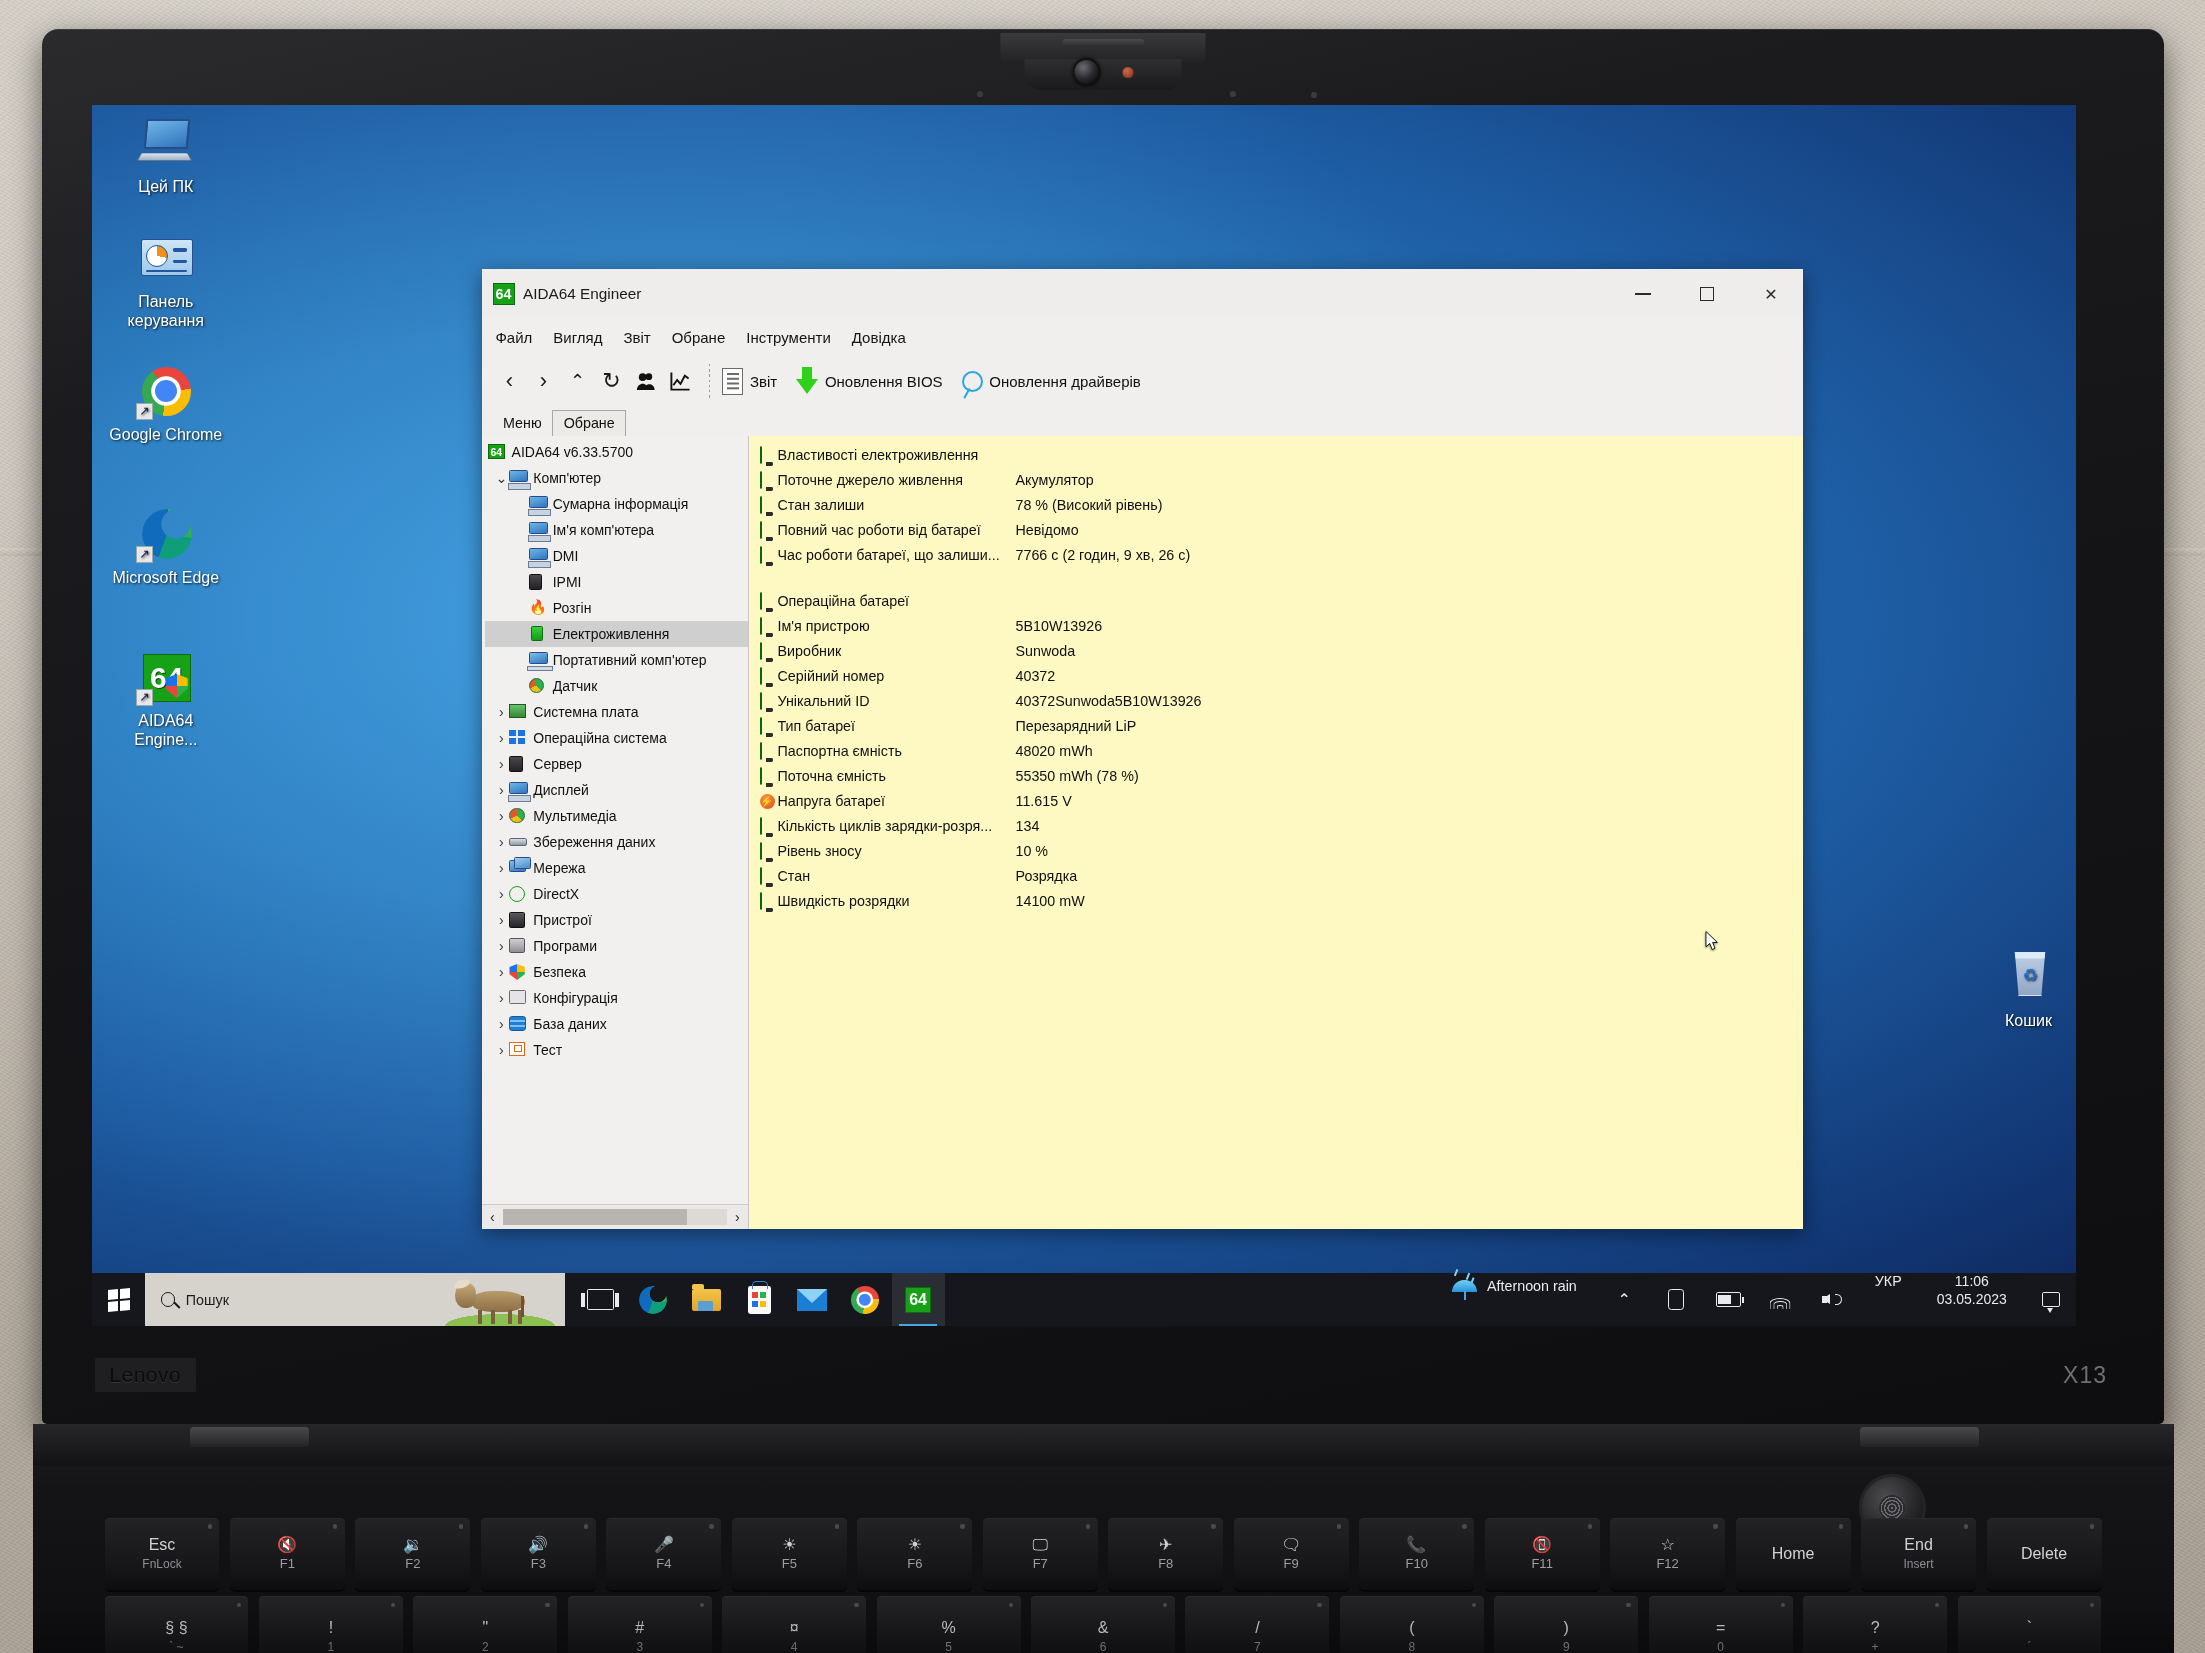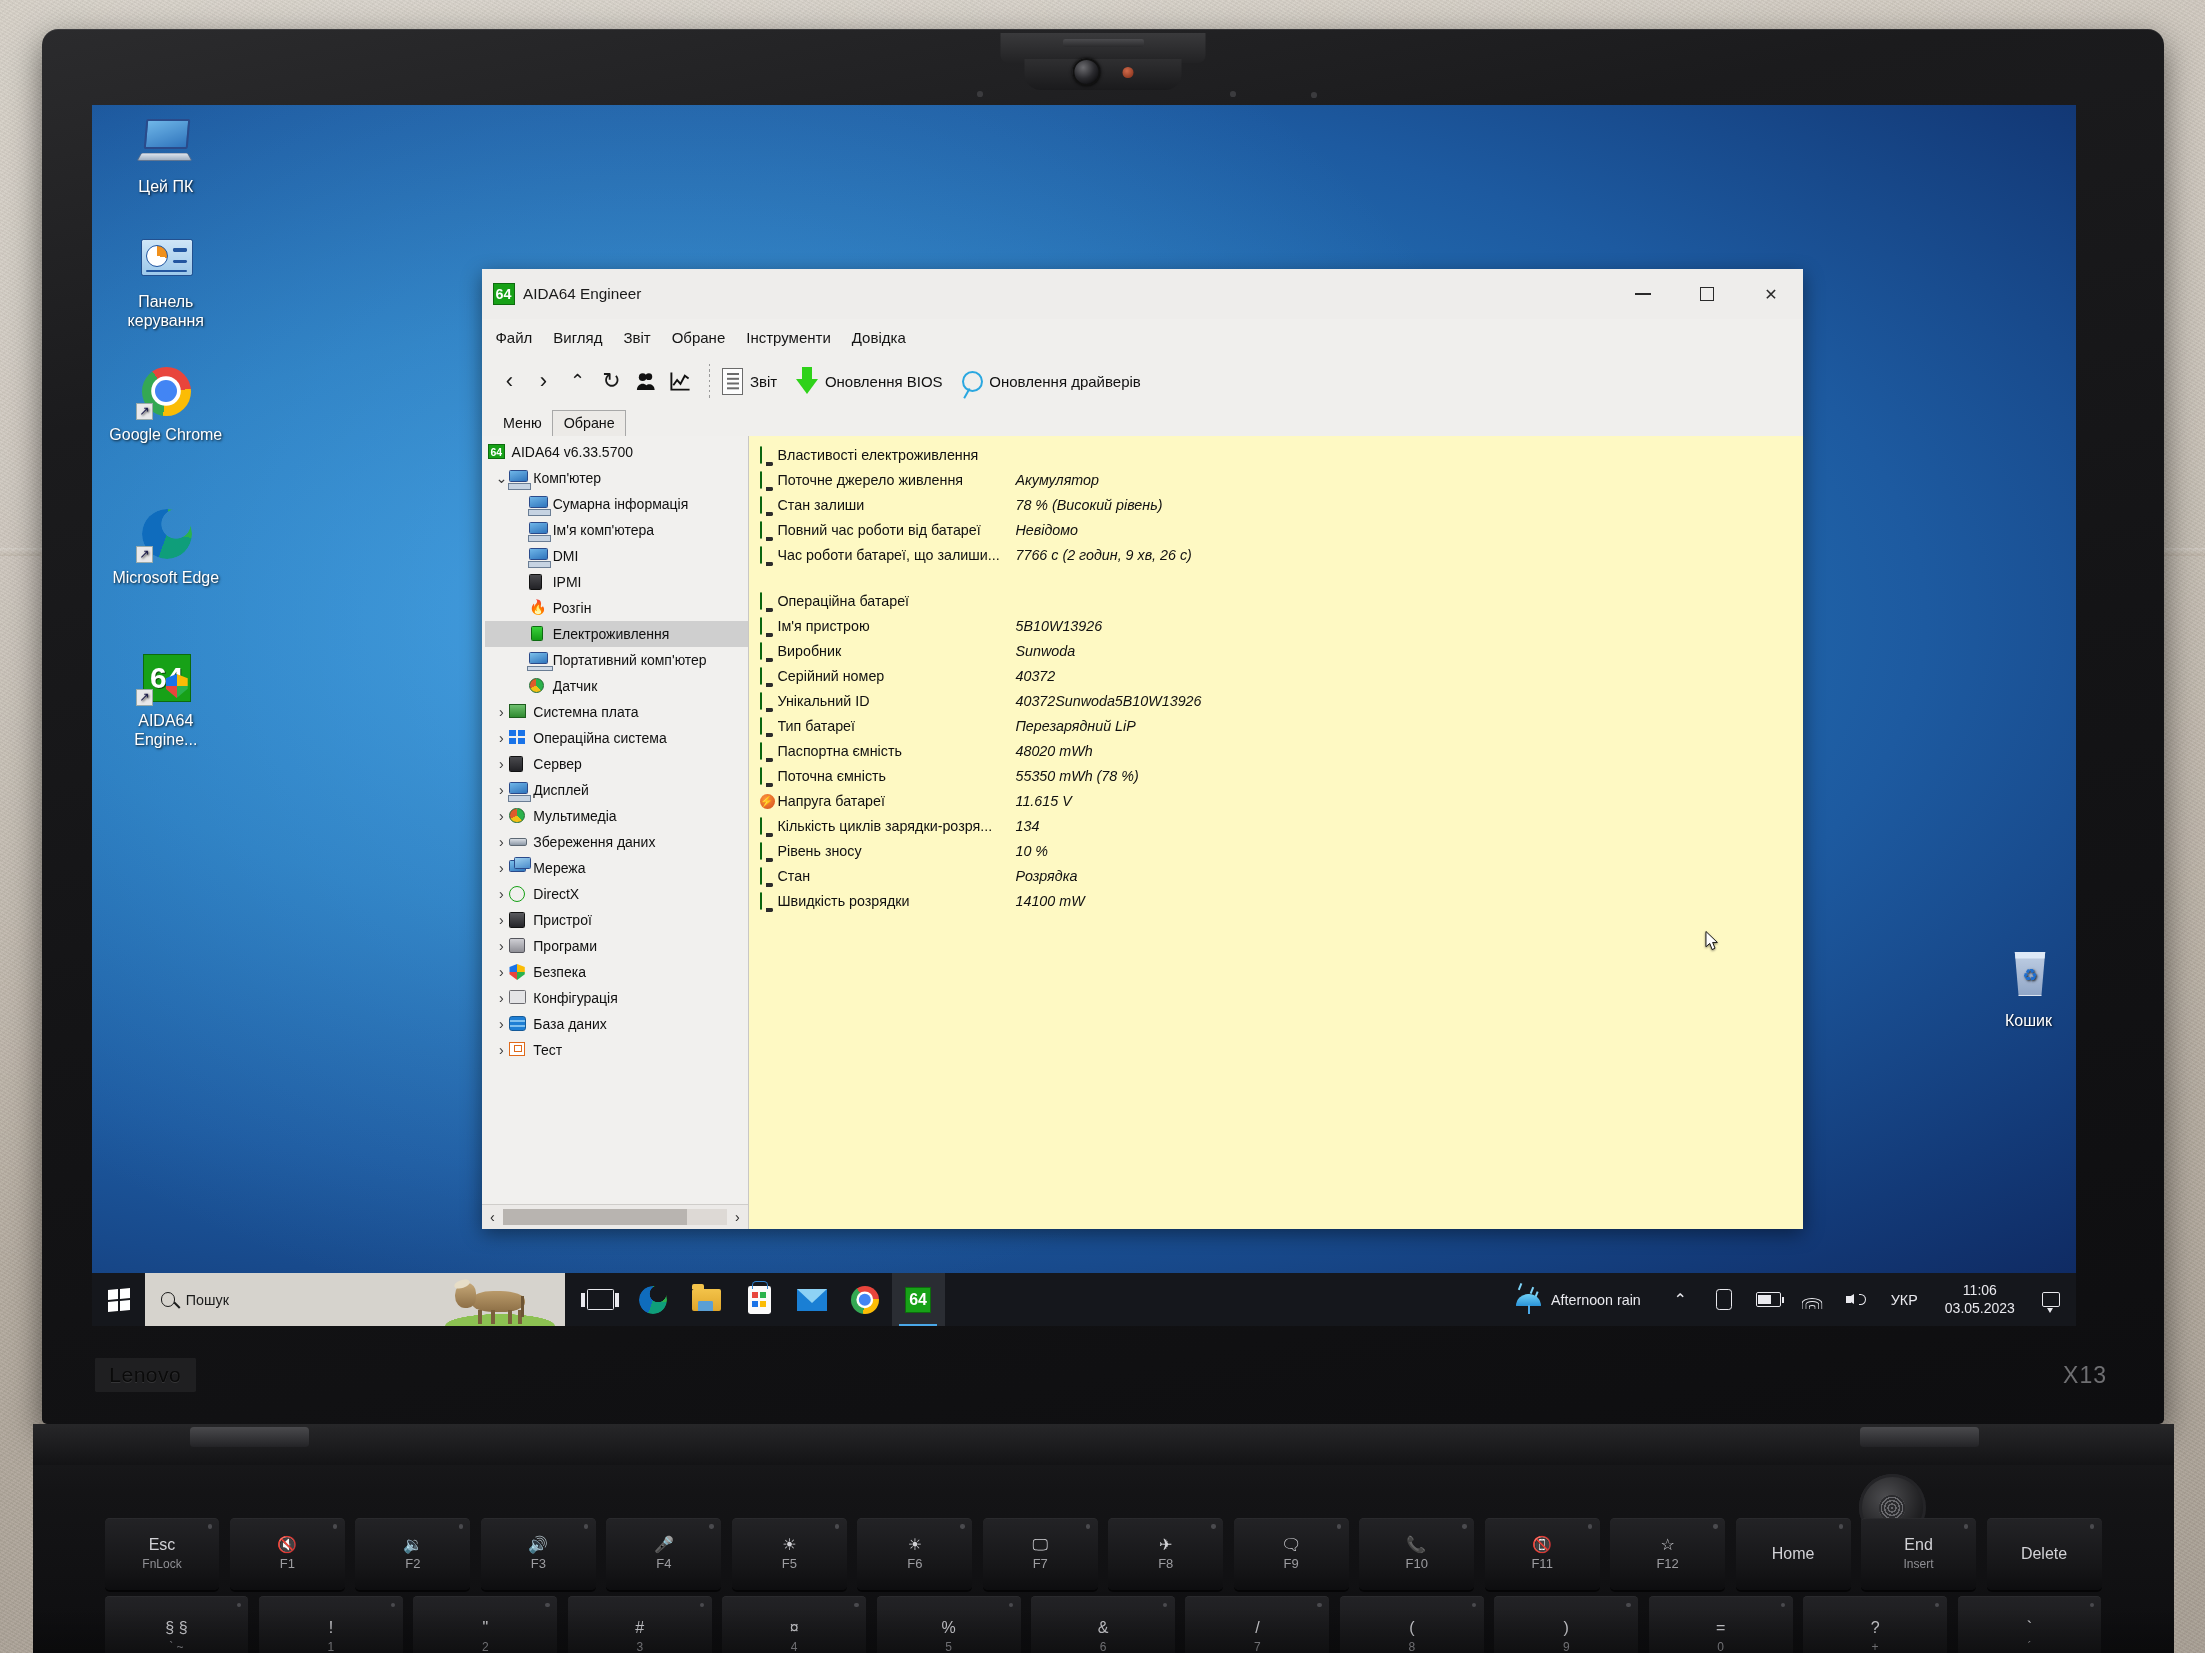--- a/index.html
+++ b/index.html
@@ -363,21 +363,21 @@
     content:"";position:absolute;left:5.2px;bottom:-3.3px;width:7.6px;height:4.3px;
     background:#2c2c2c;border-radius:0 1.4px 1.4px 0;
   }
   .bolt{
     width:15.3px;height:15.3px;border-radius:50%;
     background:radial-gradient(circle at 40% 35%,#ff9a3d,#d1491a);
     display:flex;align-items:center;justify-content:center;
     color:#fff;font-size:10.5px;line-height:1;
   }
   .d-field{ width:238px; padding-right:4.8px; white-space:nowrap; overflow:hidden; }
-  .d-value{ flex:1; white-space:nowrap;font-style:italic; }
+  .d-value{ flex:1; white-space:nowrap; }
 
   
   #taskbar{
     position:absolute; left:0; bottom:0; width:100%; height:53px;
     background:#15171c; display:flex; align-items:center; color:#e9e9ee; font-size:14.3px;
   }
   #start{
     width:53px;height:100%;display:flex;align-items:center;justify-content:center;
   }
   #start .wlogo{
@@ -465,21 +465,21 @@
     position:relative;
   }
   .tv-chrome::after{
     content:"";position:absolute;left:50%;top:50%;transform:translate(-50%,-50%);
     width:12.4px;height:12.4px;border-radius:50%;background:#4285f4;box-shadow:0 0 0 2.4px #fff;
   }
   .tv-aida{
     width:26px;height:26px;background:#17a117;border:1px solid #0d6b0d;
     display:flex;align-items:center;justify-content:center;color:#fff;font-weight:bold;font-size:16px;
   }
-  #tray{ margin-left:auto; display:flex; align-items:center; gap:8px; padding-right:7.6px; height:100%; }
+  #tray{ margin-left:auto; display:flex; align-items:flex-start; gap:16px; padding-right:7.6px; height:100%; }
   #weather{ display:flex;align-items:center;gap:9.5px;padding:0 13.4px;font-size:14.3px; }
   .umbrella{
     width:25px;height:25px;position:relative;
   }
   .umbrella .dome{
     position:absolute;left:0;top:6.7px;width:25px;height:12.4px;border-radius:12.4px 12.4px 0 0;
     background:linear-gradient(180deg,#6fd0f5,#2a93d8);
   }
   .umbrella .stick{
     position:absolute;left:11.4px;top:18px;width:2.4px;height:8.6px;background:#4aa8e8;

